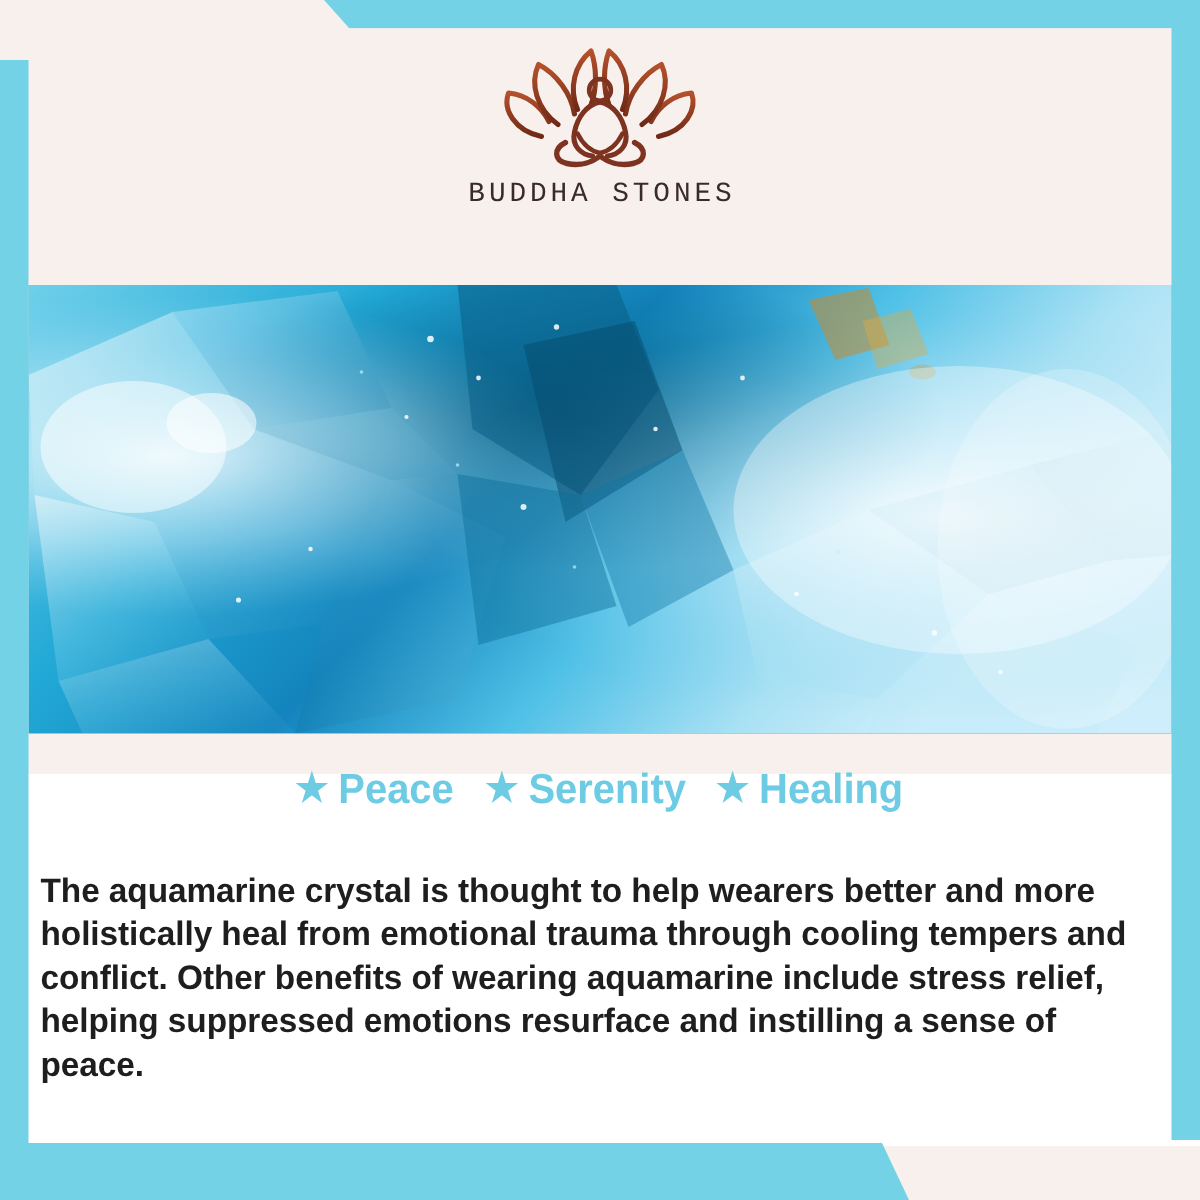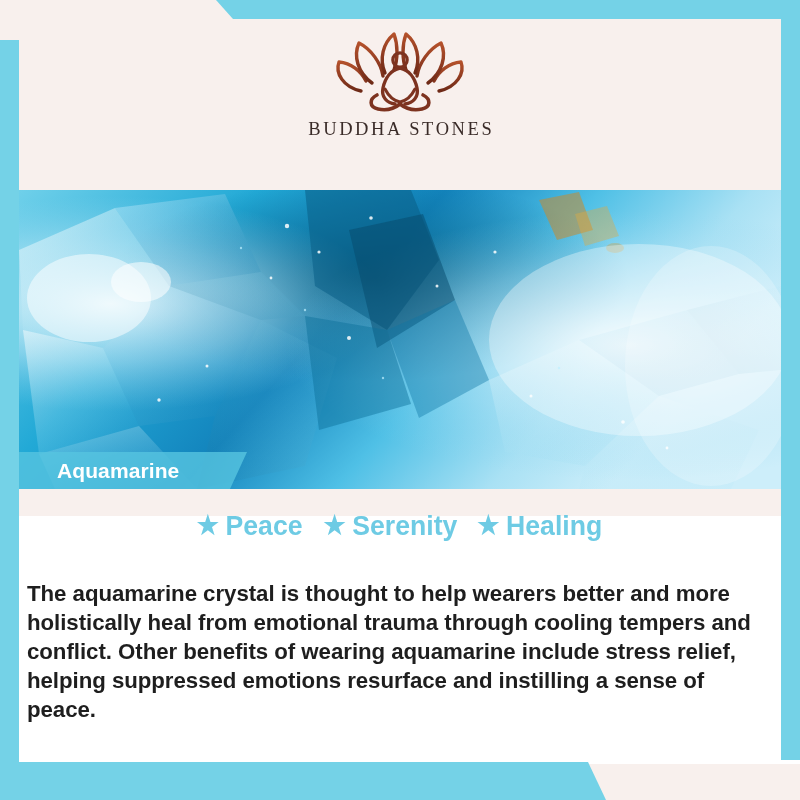--- a/index.html
+++ b/index.html
@@ -98,21 +98,21 @@
     flex-direction: column;
     align-items: center;
   }
   .logo-mark {
     width: 150px;
     height: 86px;
     display: block;
   }
   .logo-word {
     margin-top: 4px;
-    font-family: Liberation Serif, serif;
+    font-family: Liberation Mono, monospace;
     font-size: 18.5px;
     letter-spacing: 2.6px;
     color: #3a2b28;
     font-weight: 400;
     text-indent: 2.6px;
   }
 
   
   .title-banner {
     position: absolute;
@@ -323,23 +323,20 @@
       </g>
       <g fill="#bff0ff" opacity="0.7">
         <circle cx="286" cy="120" r="1.2"></circle>
         <circle cx="364" cy="188" r="1.2"></circle>
         <circle cx="222" cy="58" r="1.2"></circle>
         <circle cx="540" cy="178" r="1.2"></circle>
       </g>
     </svg>
   </div>
 
-  <div class="stone-tab">
-    <span class="stone-tab-label">Aquamarine</span>
-  </div>
 
   <div class="header">
     <div class="logo-block">
       <svg class="logo-mark" viewBox="0 0 150 86" aria-hidden="true">
         <defs>
           <linearGradient id="petalGrad" x1="0" y1="0" x2="0" y2="1">
             <stop offset="0%" stop-color="#b4512b"></stop>
             <stop offset="55%" stop-color="#8e3a20"></stop>
             <stop offset="100%" stop-color="#6e2a17"></stop>
           </linearGradient>

